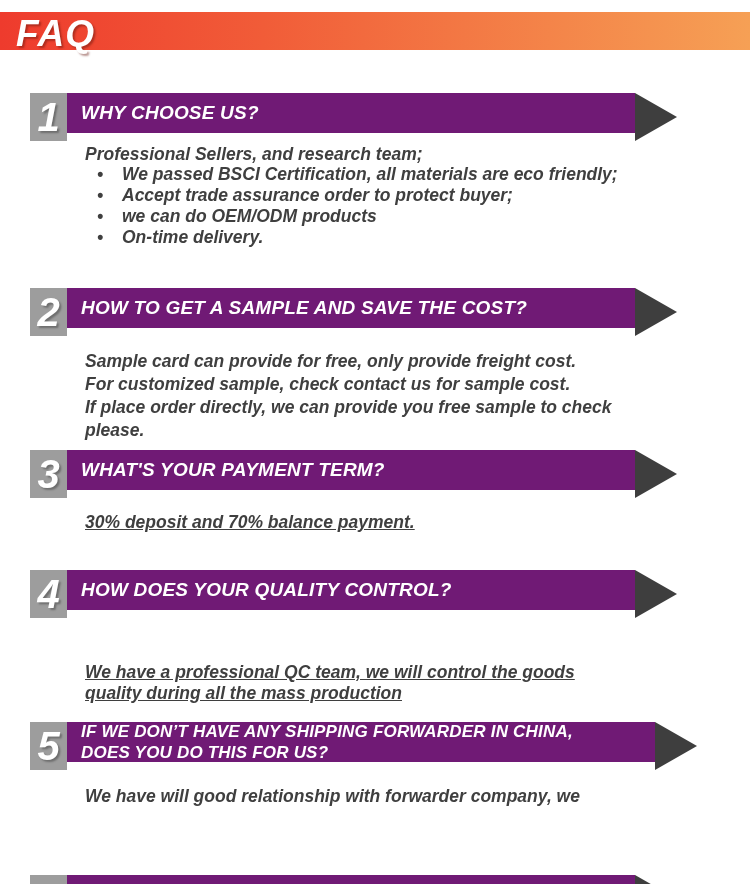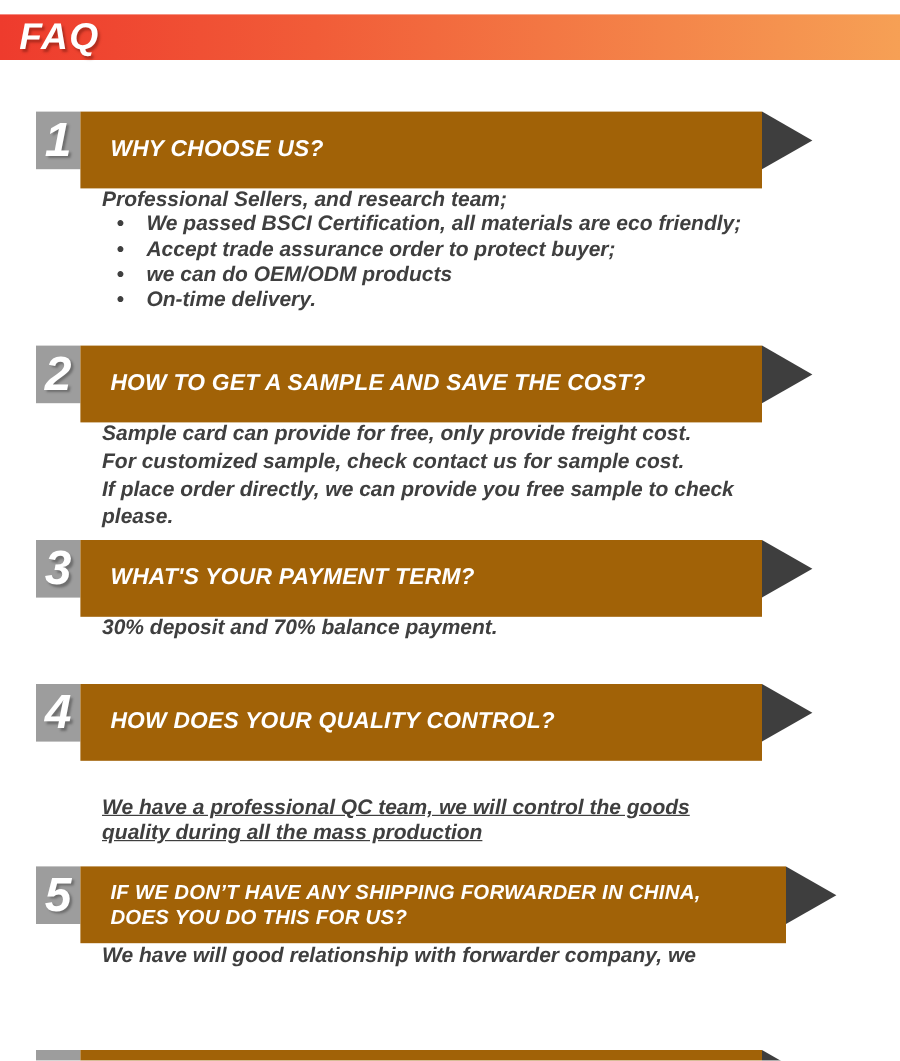--- a/index.html
+++ b/index.html
@@ -6,50 +6,50 @@
   .page{
     position:relative;width:750px;height:884px;overflow:hidden;background:#ffffff;
     font-family:"Liberation Sans",sans-serif;font-style:italic;font-weight:bold;
   }
   
   .faq-bar{
     position:absolute;top:12px;left:0;width:750px;height:38px;
     background:linear-gradient(90deg,#ee3b2d 0%,#f15c38 35%,#f6a055 100%);
   }
   .faq-title{
-    position:absolute;left:16px;top:1px;font-size:31px;color:#ffffff;
+    position:absolute;left:16px;top:1px;font-size:37px;color:#ffffff;
     letter-spacing:1px;text-shadow:2px 2px 2px rgba(100,20,10,0.45);
   }
   
   .sec-header{position:absolute;left:30px;display:flex;height:48px;}
   .num-box{
     width:37px;height:48px;background:#9d9d9d;color:#ffffff;
     display:flex;align-items:center;justify-content:center;
     font-size:40px;line-height:48px;text-shadow:2px 2px 2px rgba(0,0,0,0.30);
     flex:0 0 37px;
   }
   .hdr-bar{
-    height:64px;background:#a16207;color:#ffffff;box-sizing:border-box;
-    display:flex;flex-direction:column;justify-content:center;padding-left:25px;
+    height:40px;background:#701a75;color:#ffffff;box-sizing:border-box;
+    display:flex;flex-direction:column;justify-content:center;padding-left:14px;
   }
   .hdr-bar .t1{font-size:19px;letter-spacing:0.2px;white-space:nowrap;line-height:22px;}
   .hdr-bar.two-line .t1{font-size:17px;line-height:21px;}
   .arrow{
     width:0;height:0;flex:0 0 auto;
     border-top:24px solid transparent;border-bottom:24px solid transparent;
     border-left:42px solid #3e3e3e;
   }
   .w-std{width:568px;}
   .w-wide{width:588px;justify-content:center;}
   
   .body-block{position:absolute;left:85px;color:#3f3f3f;font-size:17.5px;}
   .line{white-space:nowrap;}
   .s1-body .line{line-height:20px;}
   .s2-body .line{line-height:23px;}
-  .s3-body .line{line-height:20px;}
+  .s3-body .line{line-height:20px;text-decoration:underline;}
   .s4-body .line{line-height:21px;}
   .s5-body .line{line-height:21px;}
   .bullet-row{display:flex;}
   .dot{flex:0 0 37px;box-sizing:border-box;padding-left:12px;}
   
   .partial-wrap{position:absolute;left:30px;top:875px;height:9px;overflow:hidden;}
   .partial-wrap .sec-header{position:static;}
 </style>
 </head>
 <body>
@@ -60,21 +60,21 @@
     <div class="faq-title">FAQ</div>
   </div>
 
   <div class="sec-header" style="top:93px;">
     <div class="num-box">1</div>
     <div class="hdr-bar w-std">
       <div class="t1">WHY CHOOSE US?</div>
     </div>
     <div class="arrow"></div>
   </div>
-  <div class="body-block s1-body" style="top:156px;">
+  <div class="body-block s1-body" style="top:144px;">
     <div class="line">Professional Sellers, and research team;</div>
     <div class="bullet-row">
       <span class="dot">•</span>
       <span class="line">We passed BSCI Certification, all materials are eco friendly;</span>
     </div>
     <div class="bullet-row">
       <span class="dot">•</span>
       <span class="line">Accept trade assurance order to protect buyer;</span>
     </div>
     <div class="bullet-row">

